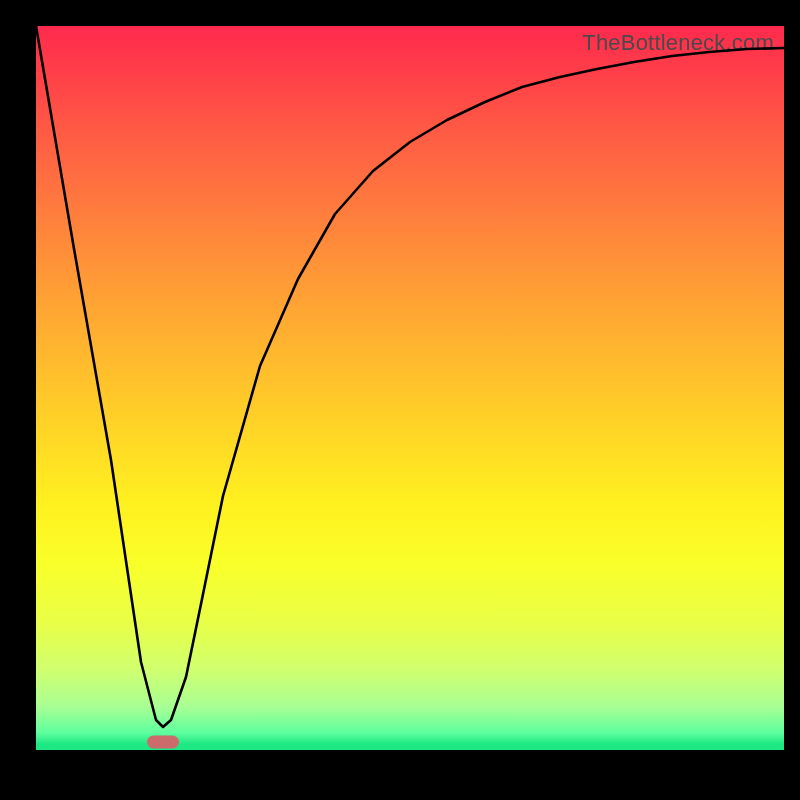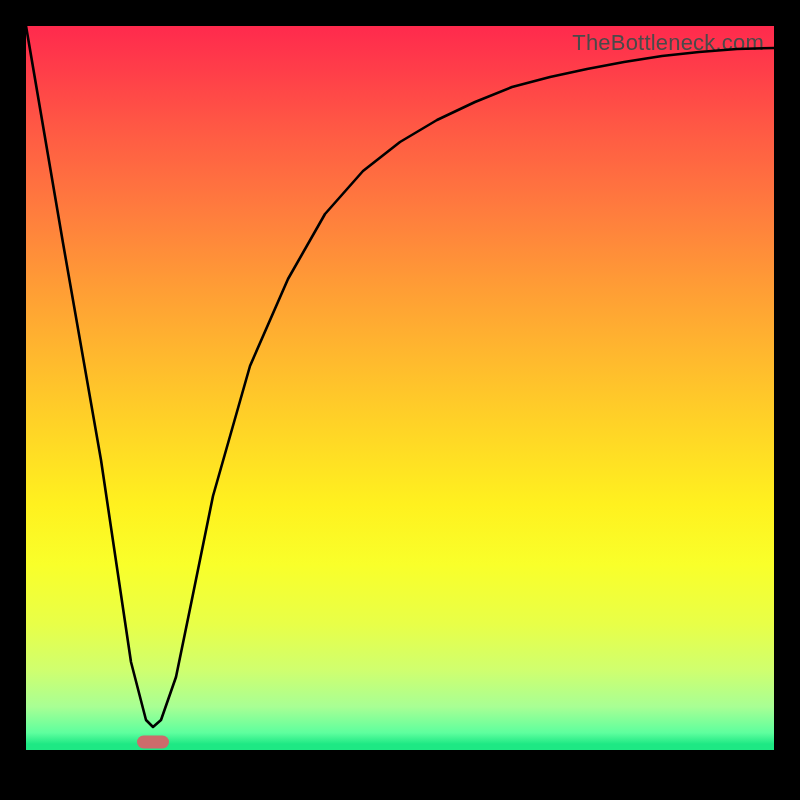--- a/index.html
+++ b/index.html
@@ -12,21 +12,21 @@
     font-family: Arial, Helvetica, sans-serif;
   }
   .frame {
     position: relative;
     width: 800px;
     height: 800px;
     background: #000;
   }
   .plot-area {
     position: absolute;
-    left: 26px;
+    left: 36px;
     top: 26px;
     width: 748px;
     height: 748px;
     
     background: linear-gradient(
       to bottom,
       #ff2a4d 0%,
       #ff3e49 6%,
       #ff5a44 14%,
       #ff7a3e 24%,

